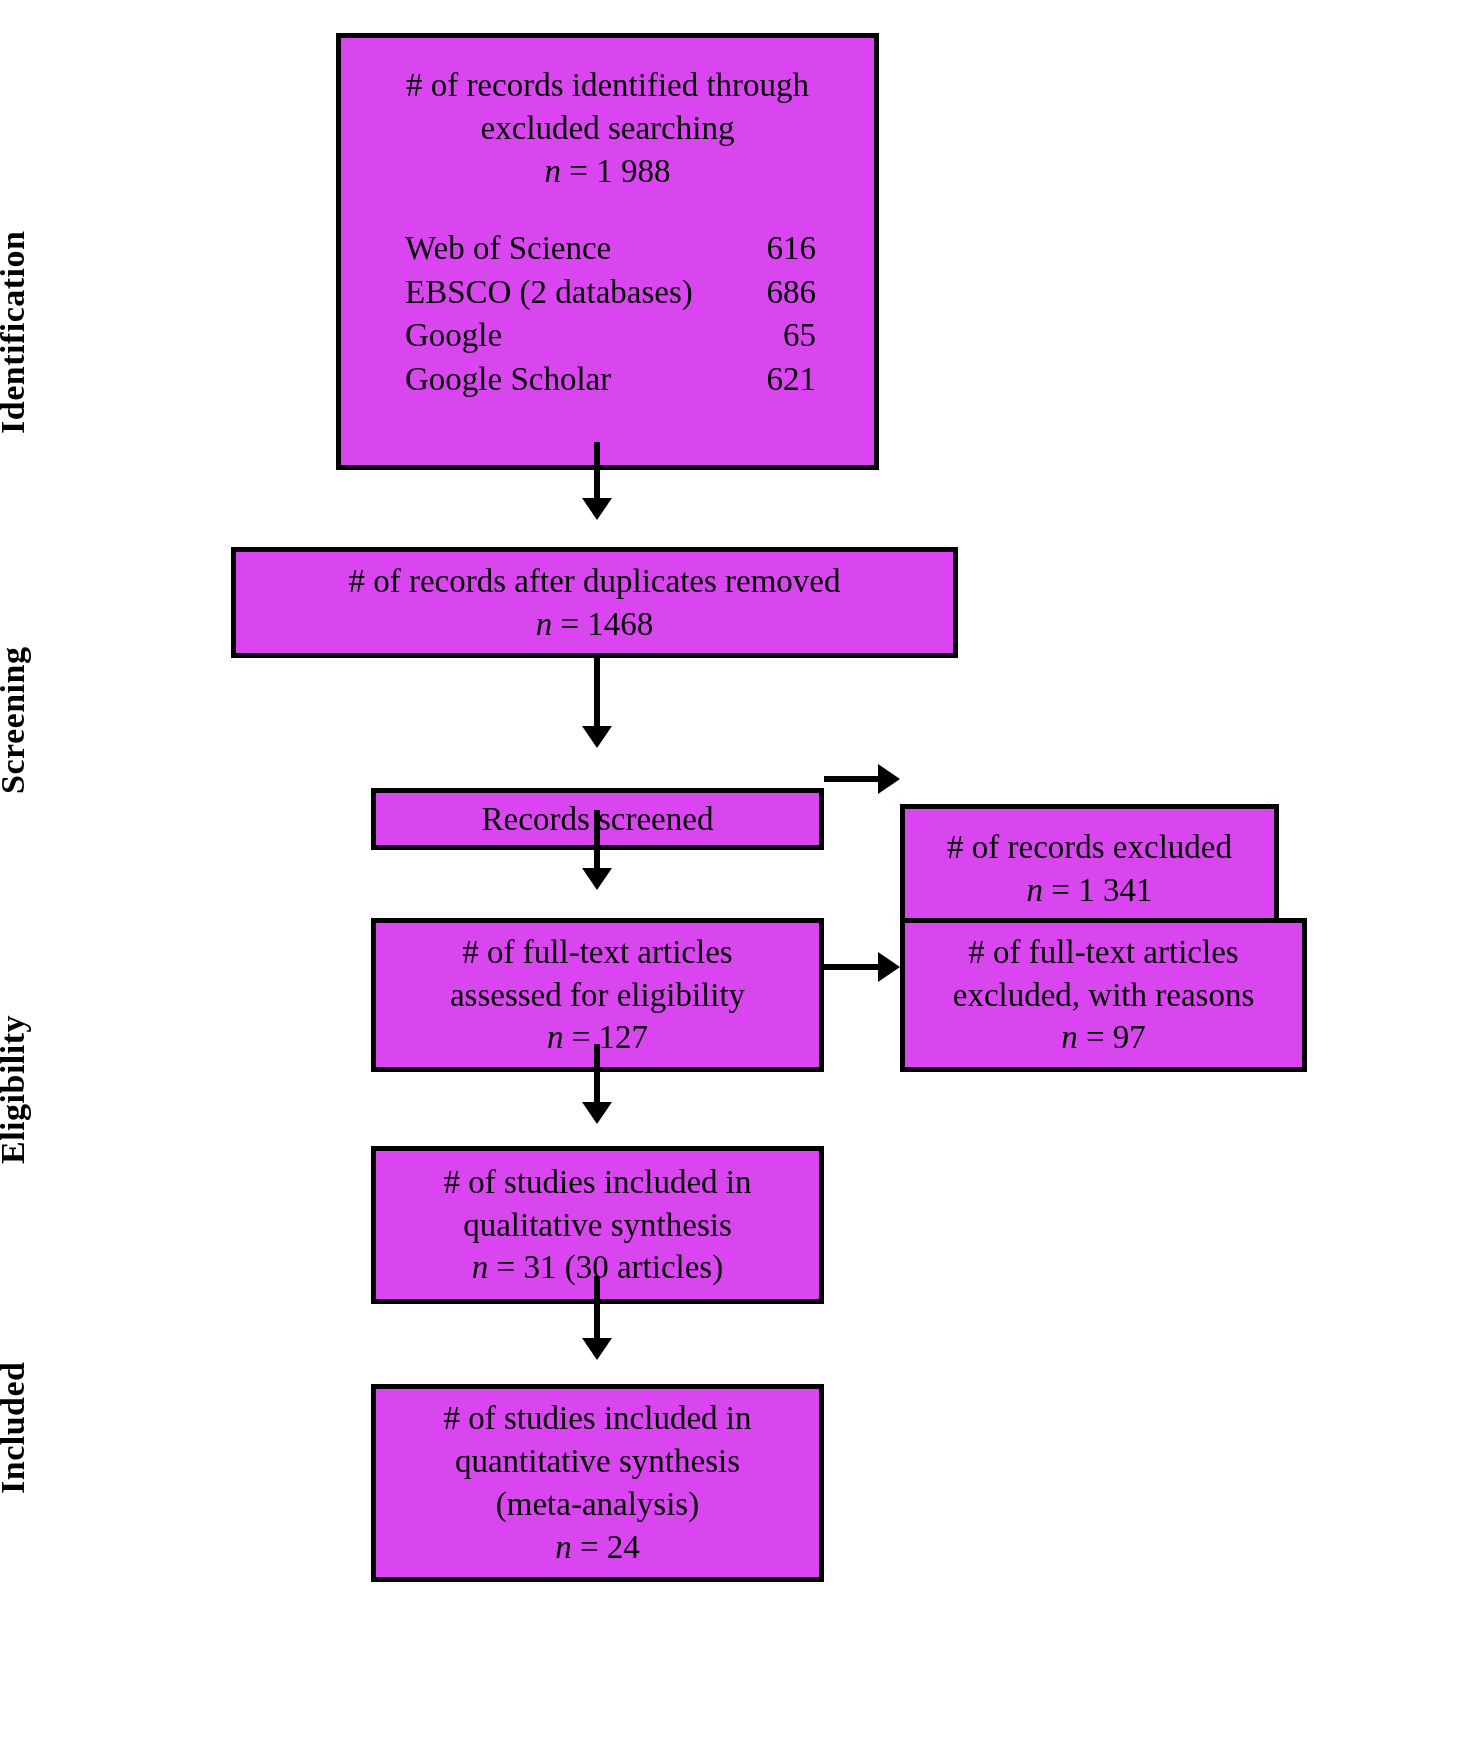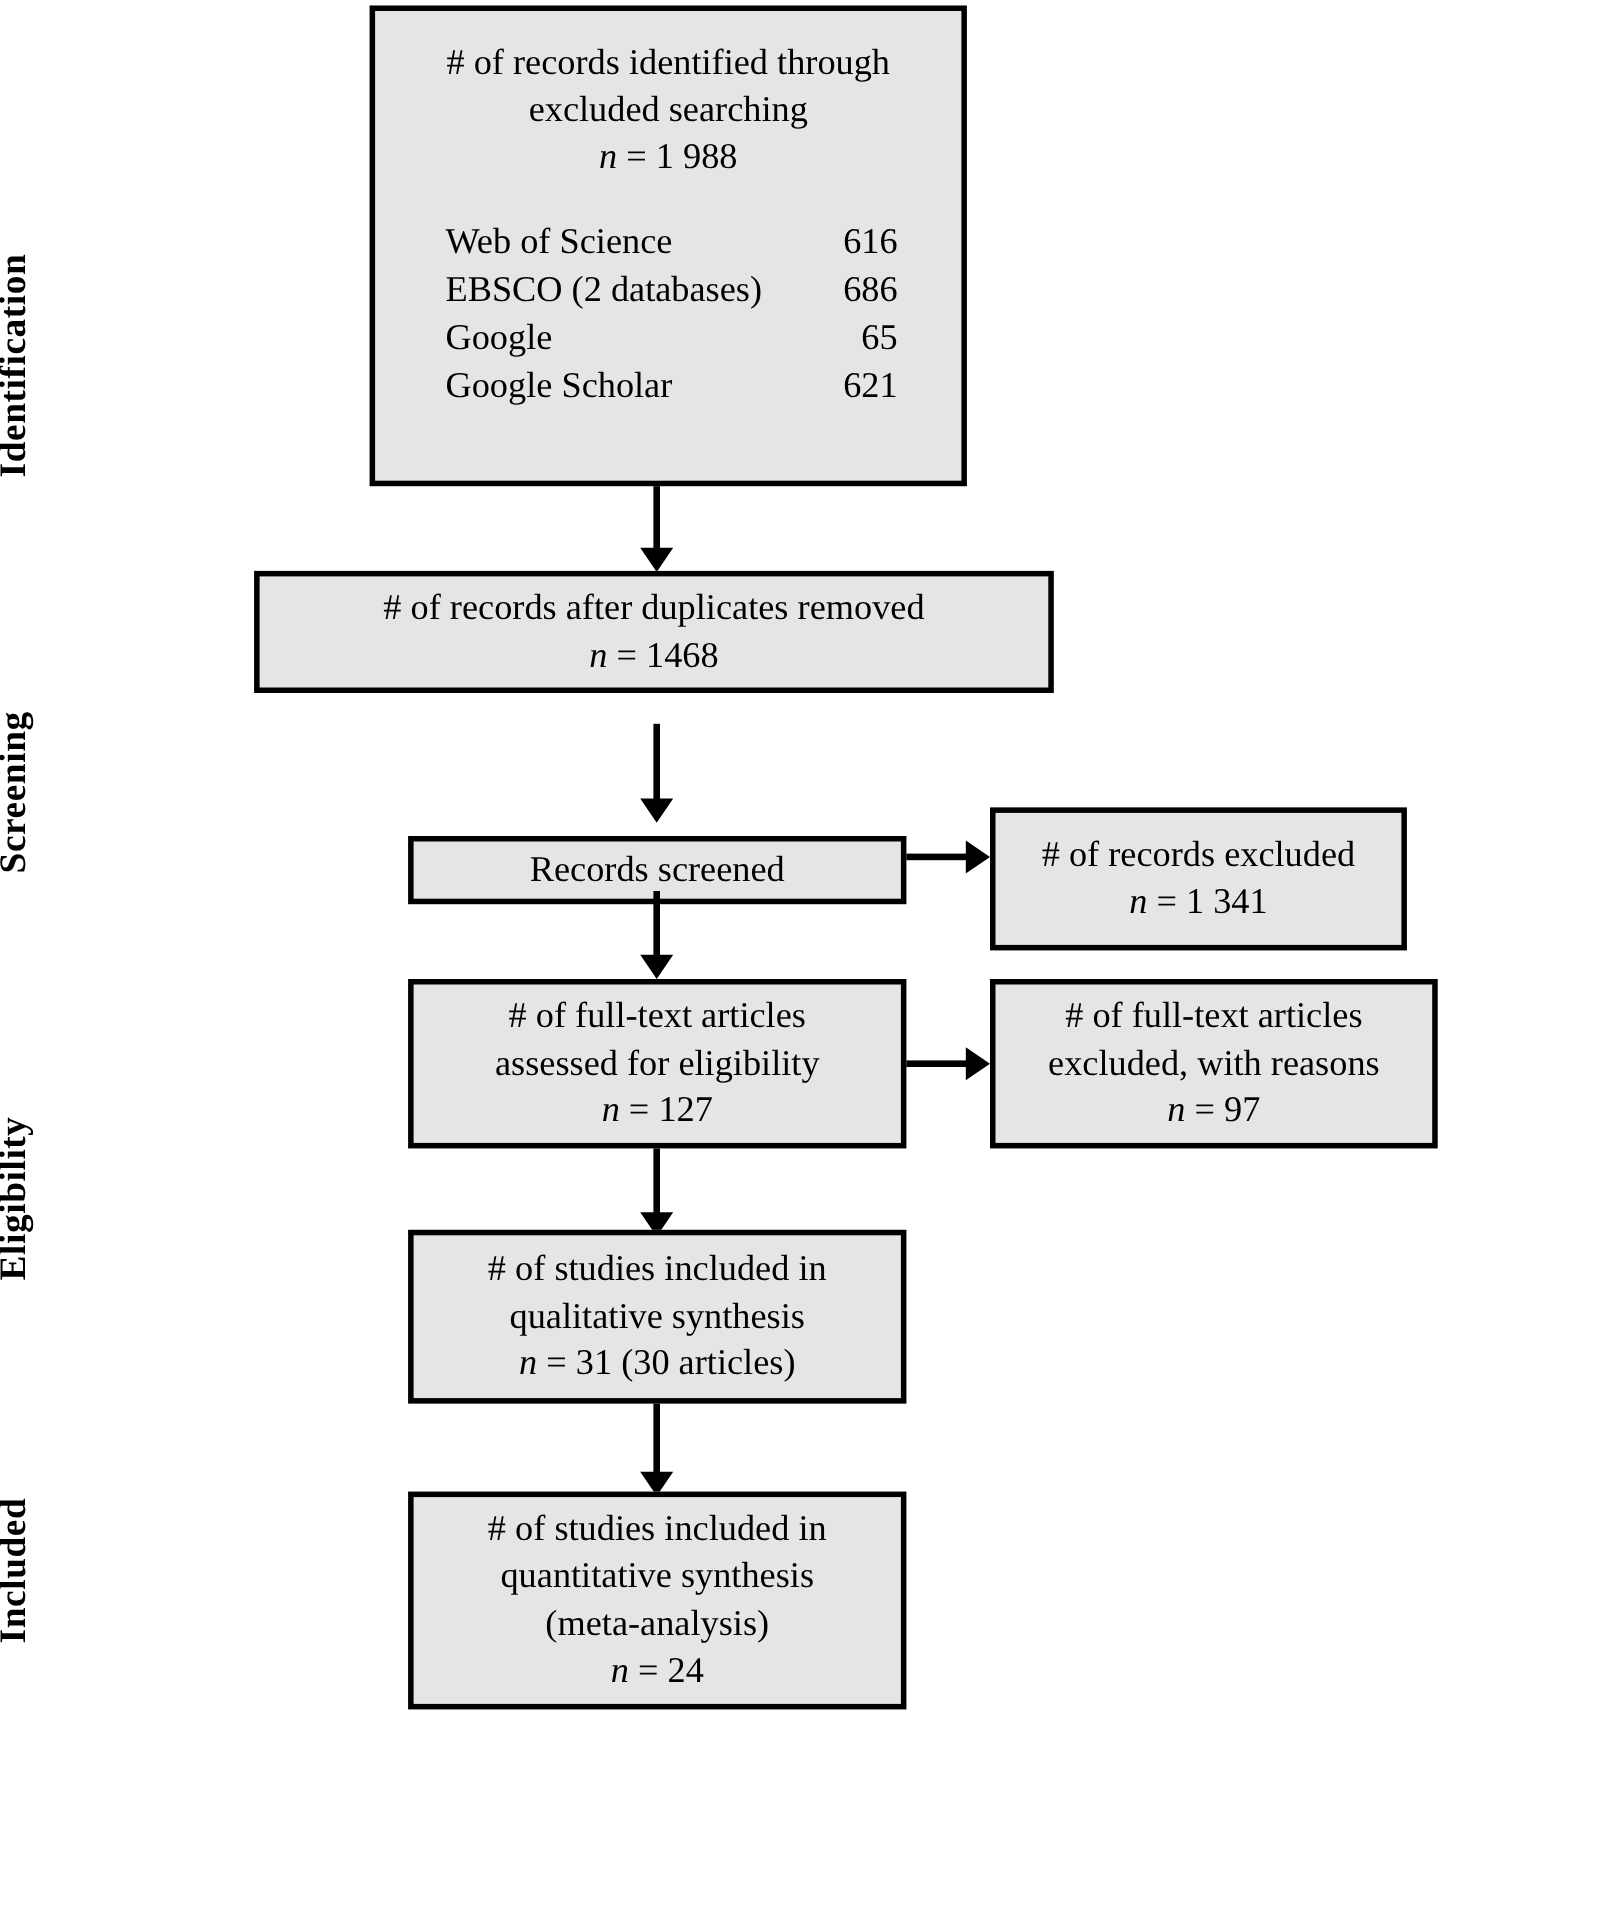--- a/index.html
+++ b/index.html
@@ -29,28 +29,29 @@
     transform-origin: left bottom;
     transform: rotate(-90deg);
     line-height: 1;
   }
 
   
   .box {
     position: absolute;
     box-sizing: border-box;
     border: 5px solid #000000;
-    background: #e5e5e5;
+    background: #d946ef;
     display: flex;
     flex-direction: column;
     justify-content: center;
     align-items: center;
     text-align: center;
     font-size: 33px;
     line-height: 1.30;
+    margin-top: 28px;
   }
   .box .line { display: block; white-space: nowrap; }
   .ital { font-style: italic; }
 
   
   .box-ident {
     justify-content: flex-start;
     padding-top: 26px;
   }
   .src-table {
@@ -151,21 +152,21 @@
   <div class="vline" style="left:594px; top:658px; height:72px;"></div>
   <div class="arrow-down" style="left:582px; top:726px;"></div>
 
   <div class="box" style="left:371px; top:760px; width:453px; height:62px;">
     <span class="line">Records screened</span>
   </div>
 
   <div class="hline" style="left:824px; top:776px; width:58px;"></div>
   <div class="arrow-right" style="left:878px; top:764px;"></div>
 
-  <div class="box" style="left:900px; top:734px; width:379px; height:130px;">
+  <div class="box" style="left:900px; top:776px; width:379px; height:130px;">
     <span class="line"># of records excluded</span>
     <span class="line">
       <i class="ital">n</i>
       <span>= 1 341</span>
     </span>
   </div>
 
   <div class="vline" style="left:594px; top:810px; height:62px;"></div>
   <div class="arrow-down" style="left:582px; top:868px;"></div>
 

